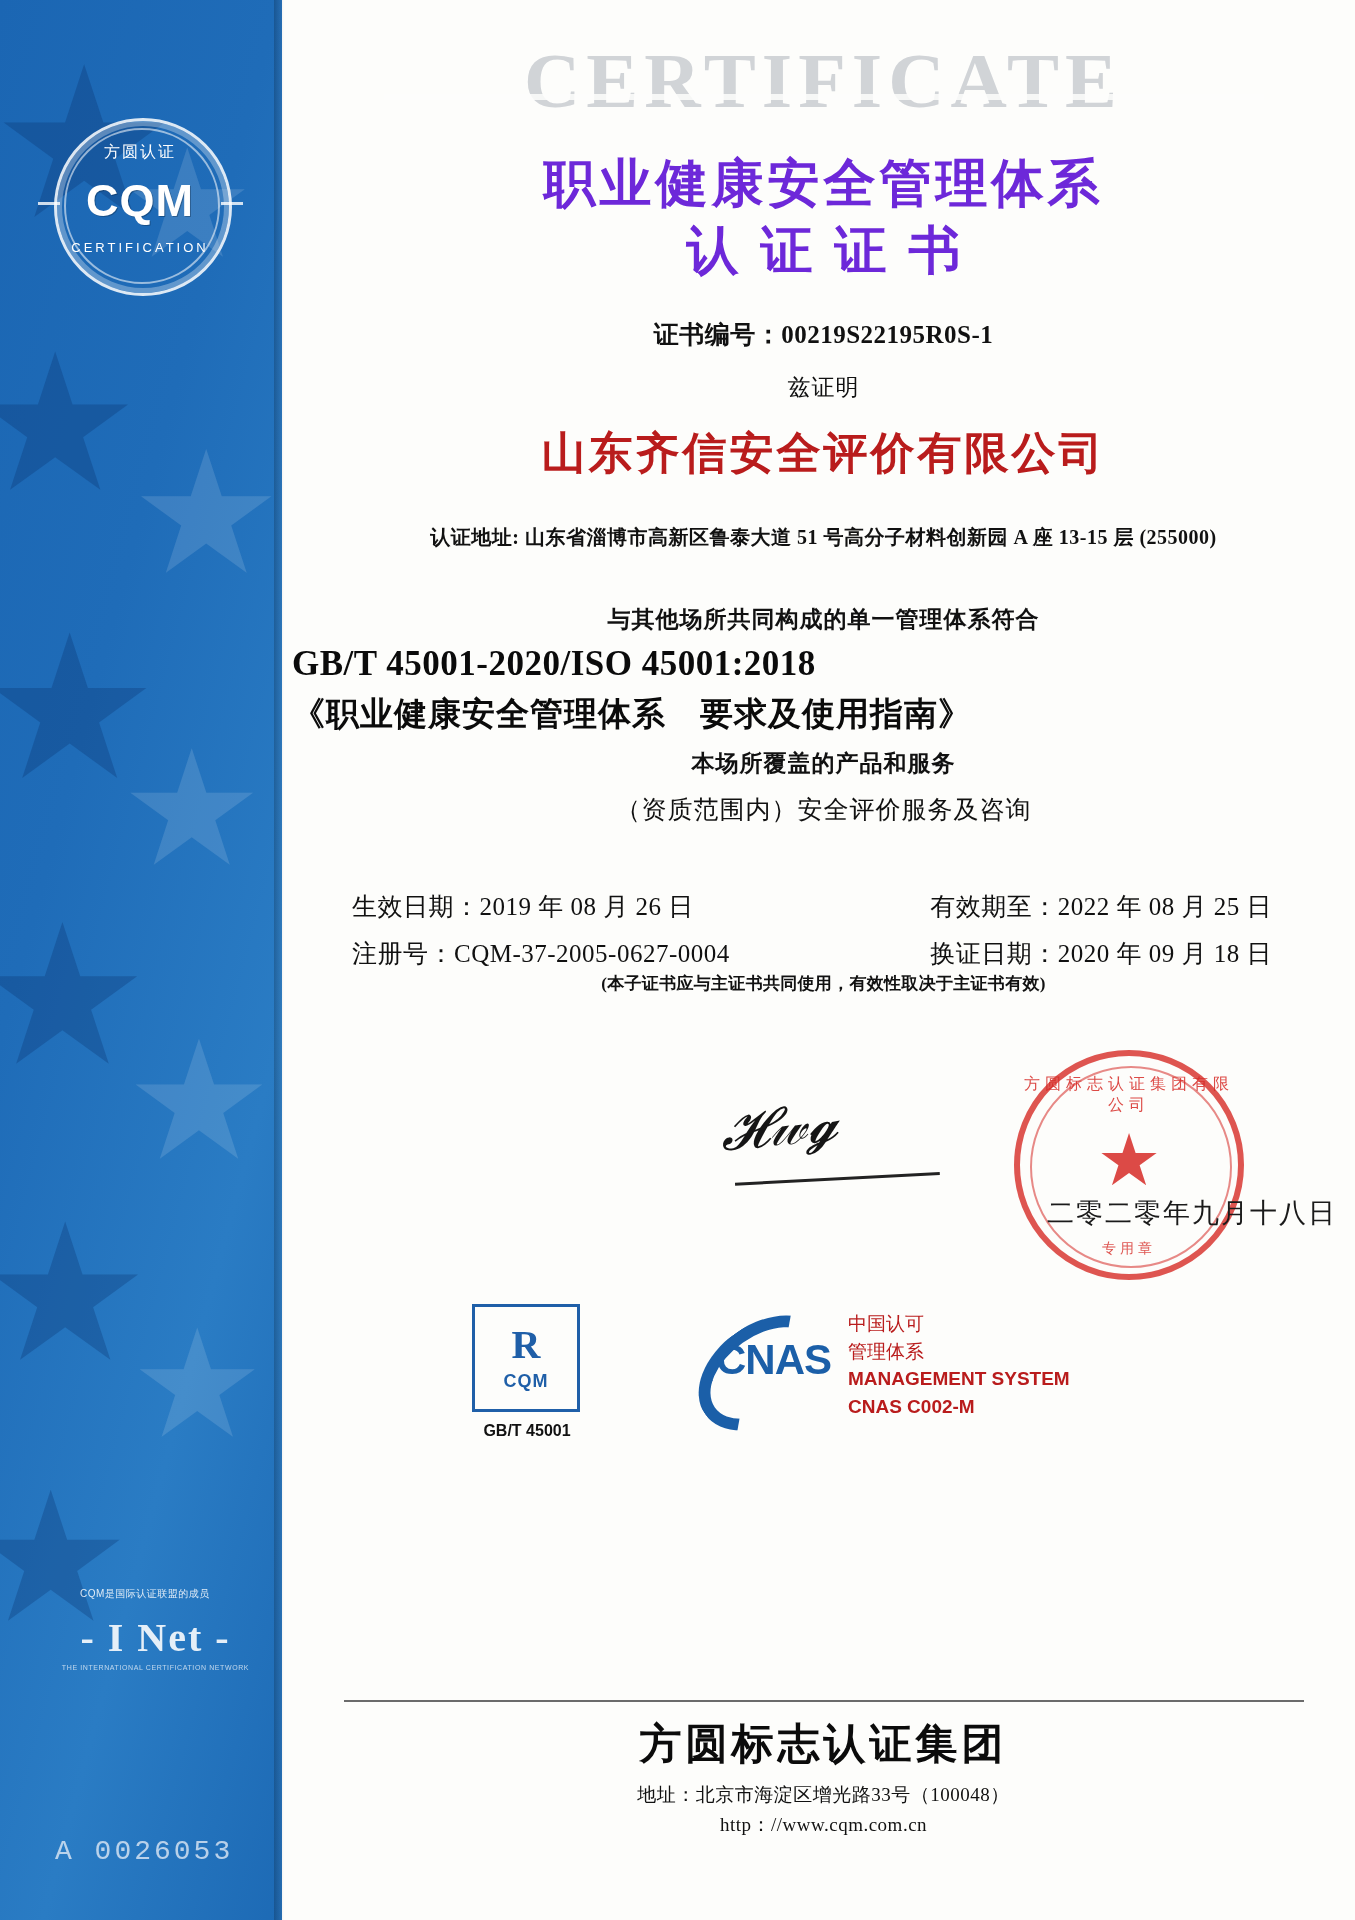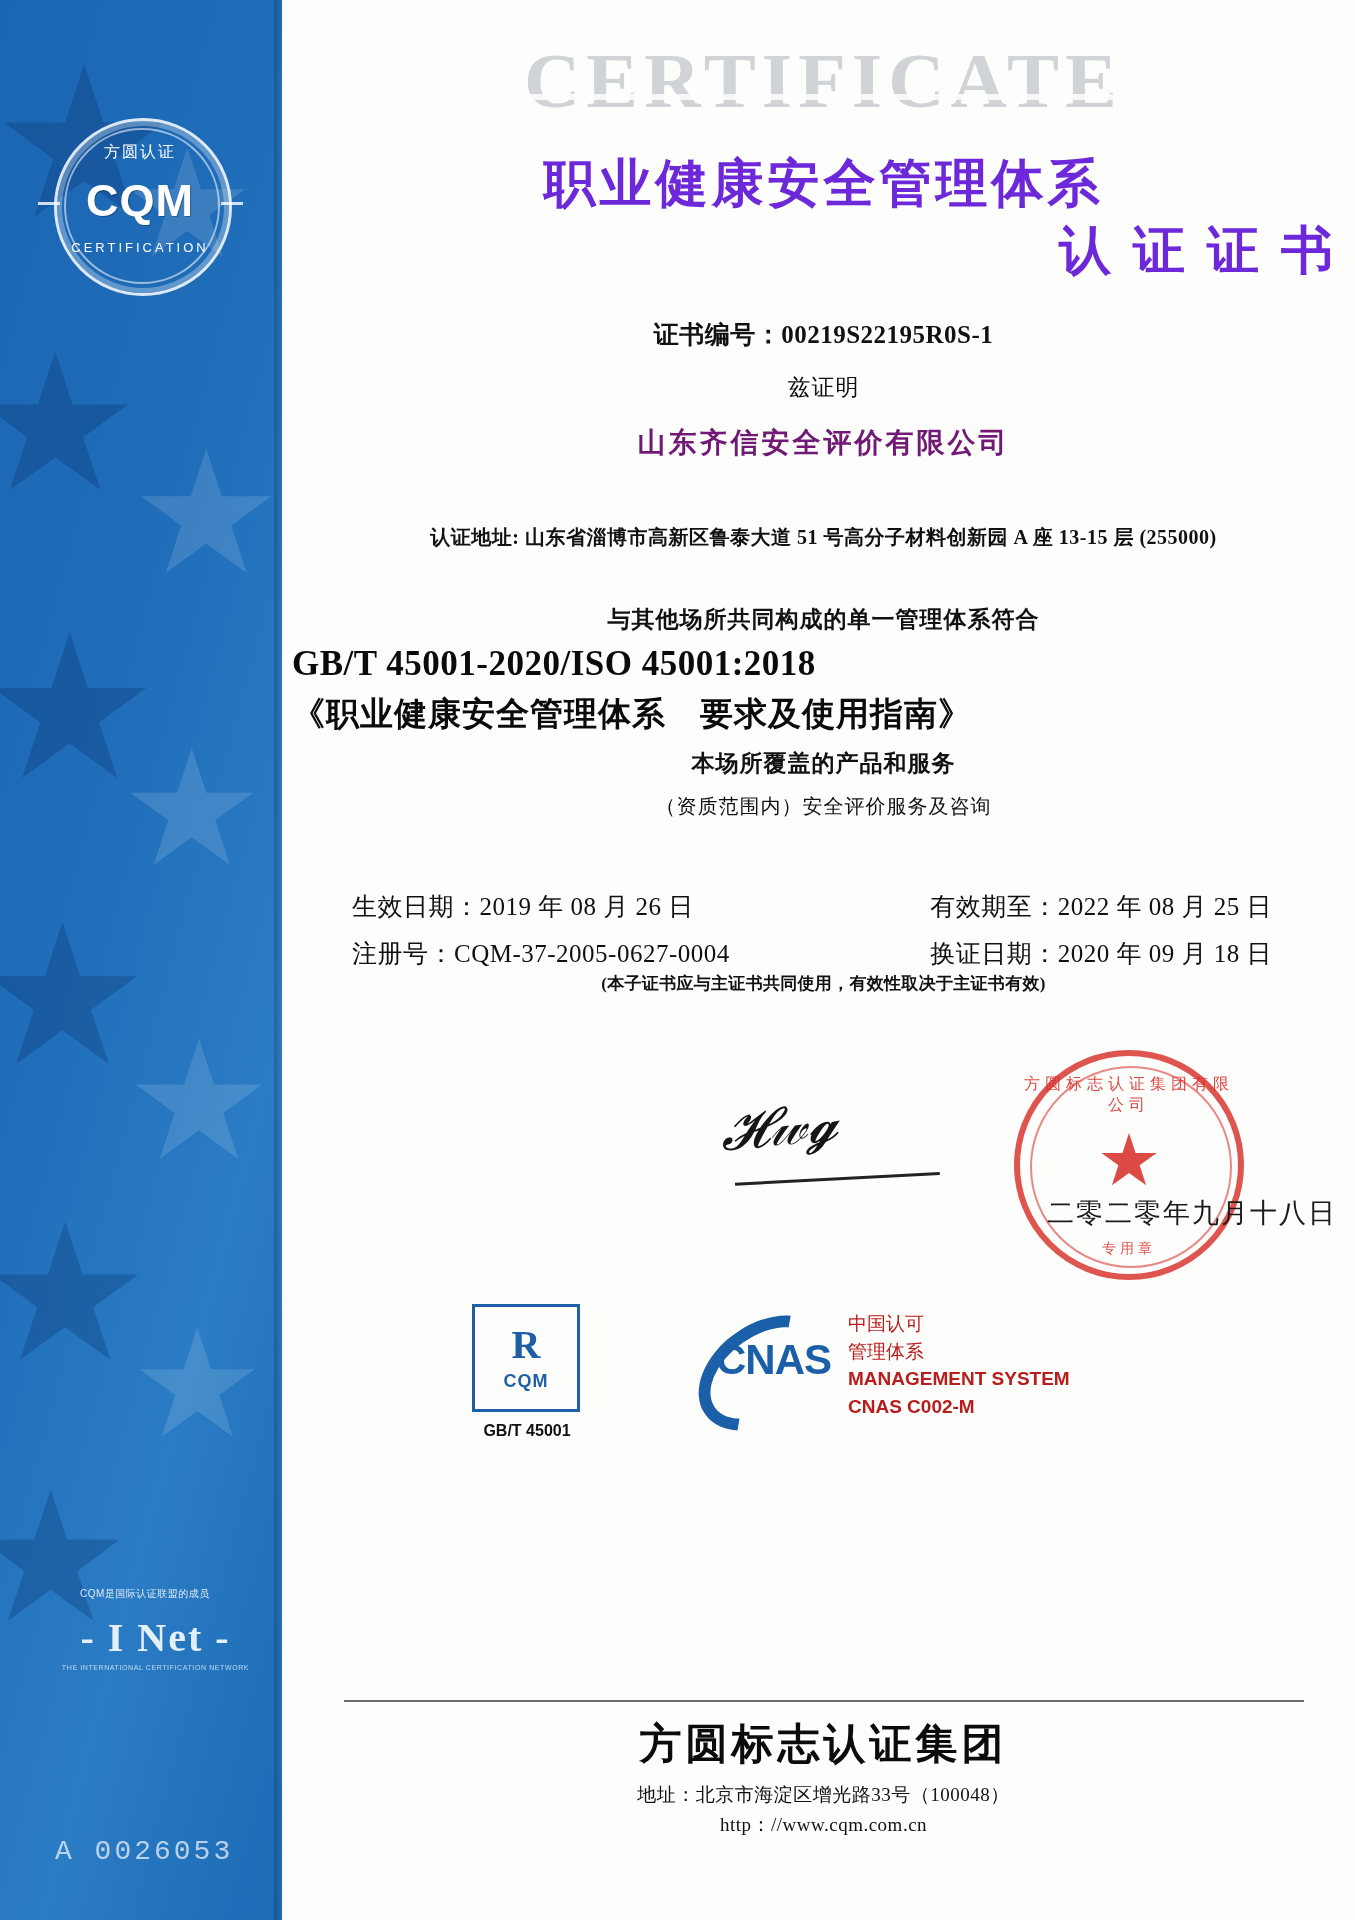--- a/index.html
+++ b/index.html
@@ -181,21 +181,20 @@
     font-family: "Liberation Sans", sans-serif;
     font-weight: bold;
     font-size: 52px;
     letter-spacing: 4px;
     color: #6d28d9;
     line-height: 1.28;
   }
   .main-title .line2 {
     letter-spacing: 22px;
     padding-left: 22px;
-    text-align: right;
   }
 
   .cert-no {
     position: absolute;
     left: 0; top: 318px;
     width: 1063px;
     text-align: center;
     font-size: 25px;
     font-weight: bold;
     color: #111;
@@ -209,23 +208,23 @@
     font-size: 23px;
     color: #111;
     letter-spacing: 1px;
   }
   .company {
     position: absolute;
     left: 0; top: 424px;
     width: 1063px;
     text-align: center;
     font-family: "Liberation Sans", sans-serif;
-    font-size: 28px;
-    font-weight: bold;
-    color: #701a75;
+    font-size: 44px;
+    font-weight: bold;
+    color: #b91c1c;
     letter-spacing: 3px;
   }
   .address {
     position: absolute;
     left: 0; top: 524px;
     width: 1063px;
     text-align: center;
     font-size: 20px;
     font-weight: bold;
     color: #111;
@@ -269,21 +268,21 @@
     font-size: 23px;
     font-weight: bold;
     color: #111;
     letter-spacing: 1px;
   }
   .scope-value {
     position: absolute;
     left: 0; top: 793px;
     width: 1063px;
     text-align: center;
-    font-size: 20px;
+    font-size: 25px;
     color: #111;
     letter-spacing: 1px;
   }
 
   
   .dates {
     position: absolute;
     left: 60px; top: 890px;
     width: 950px;
   }

